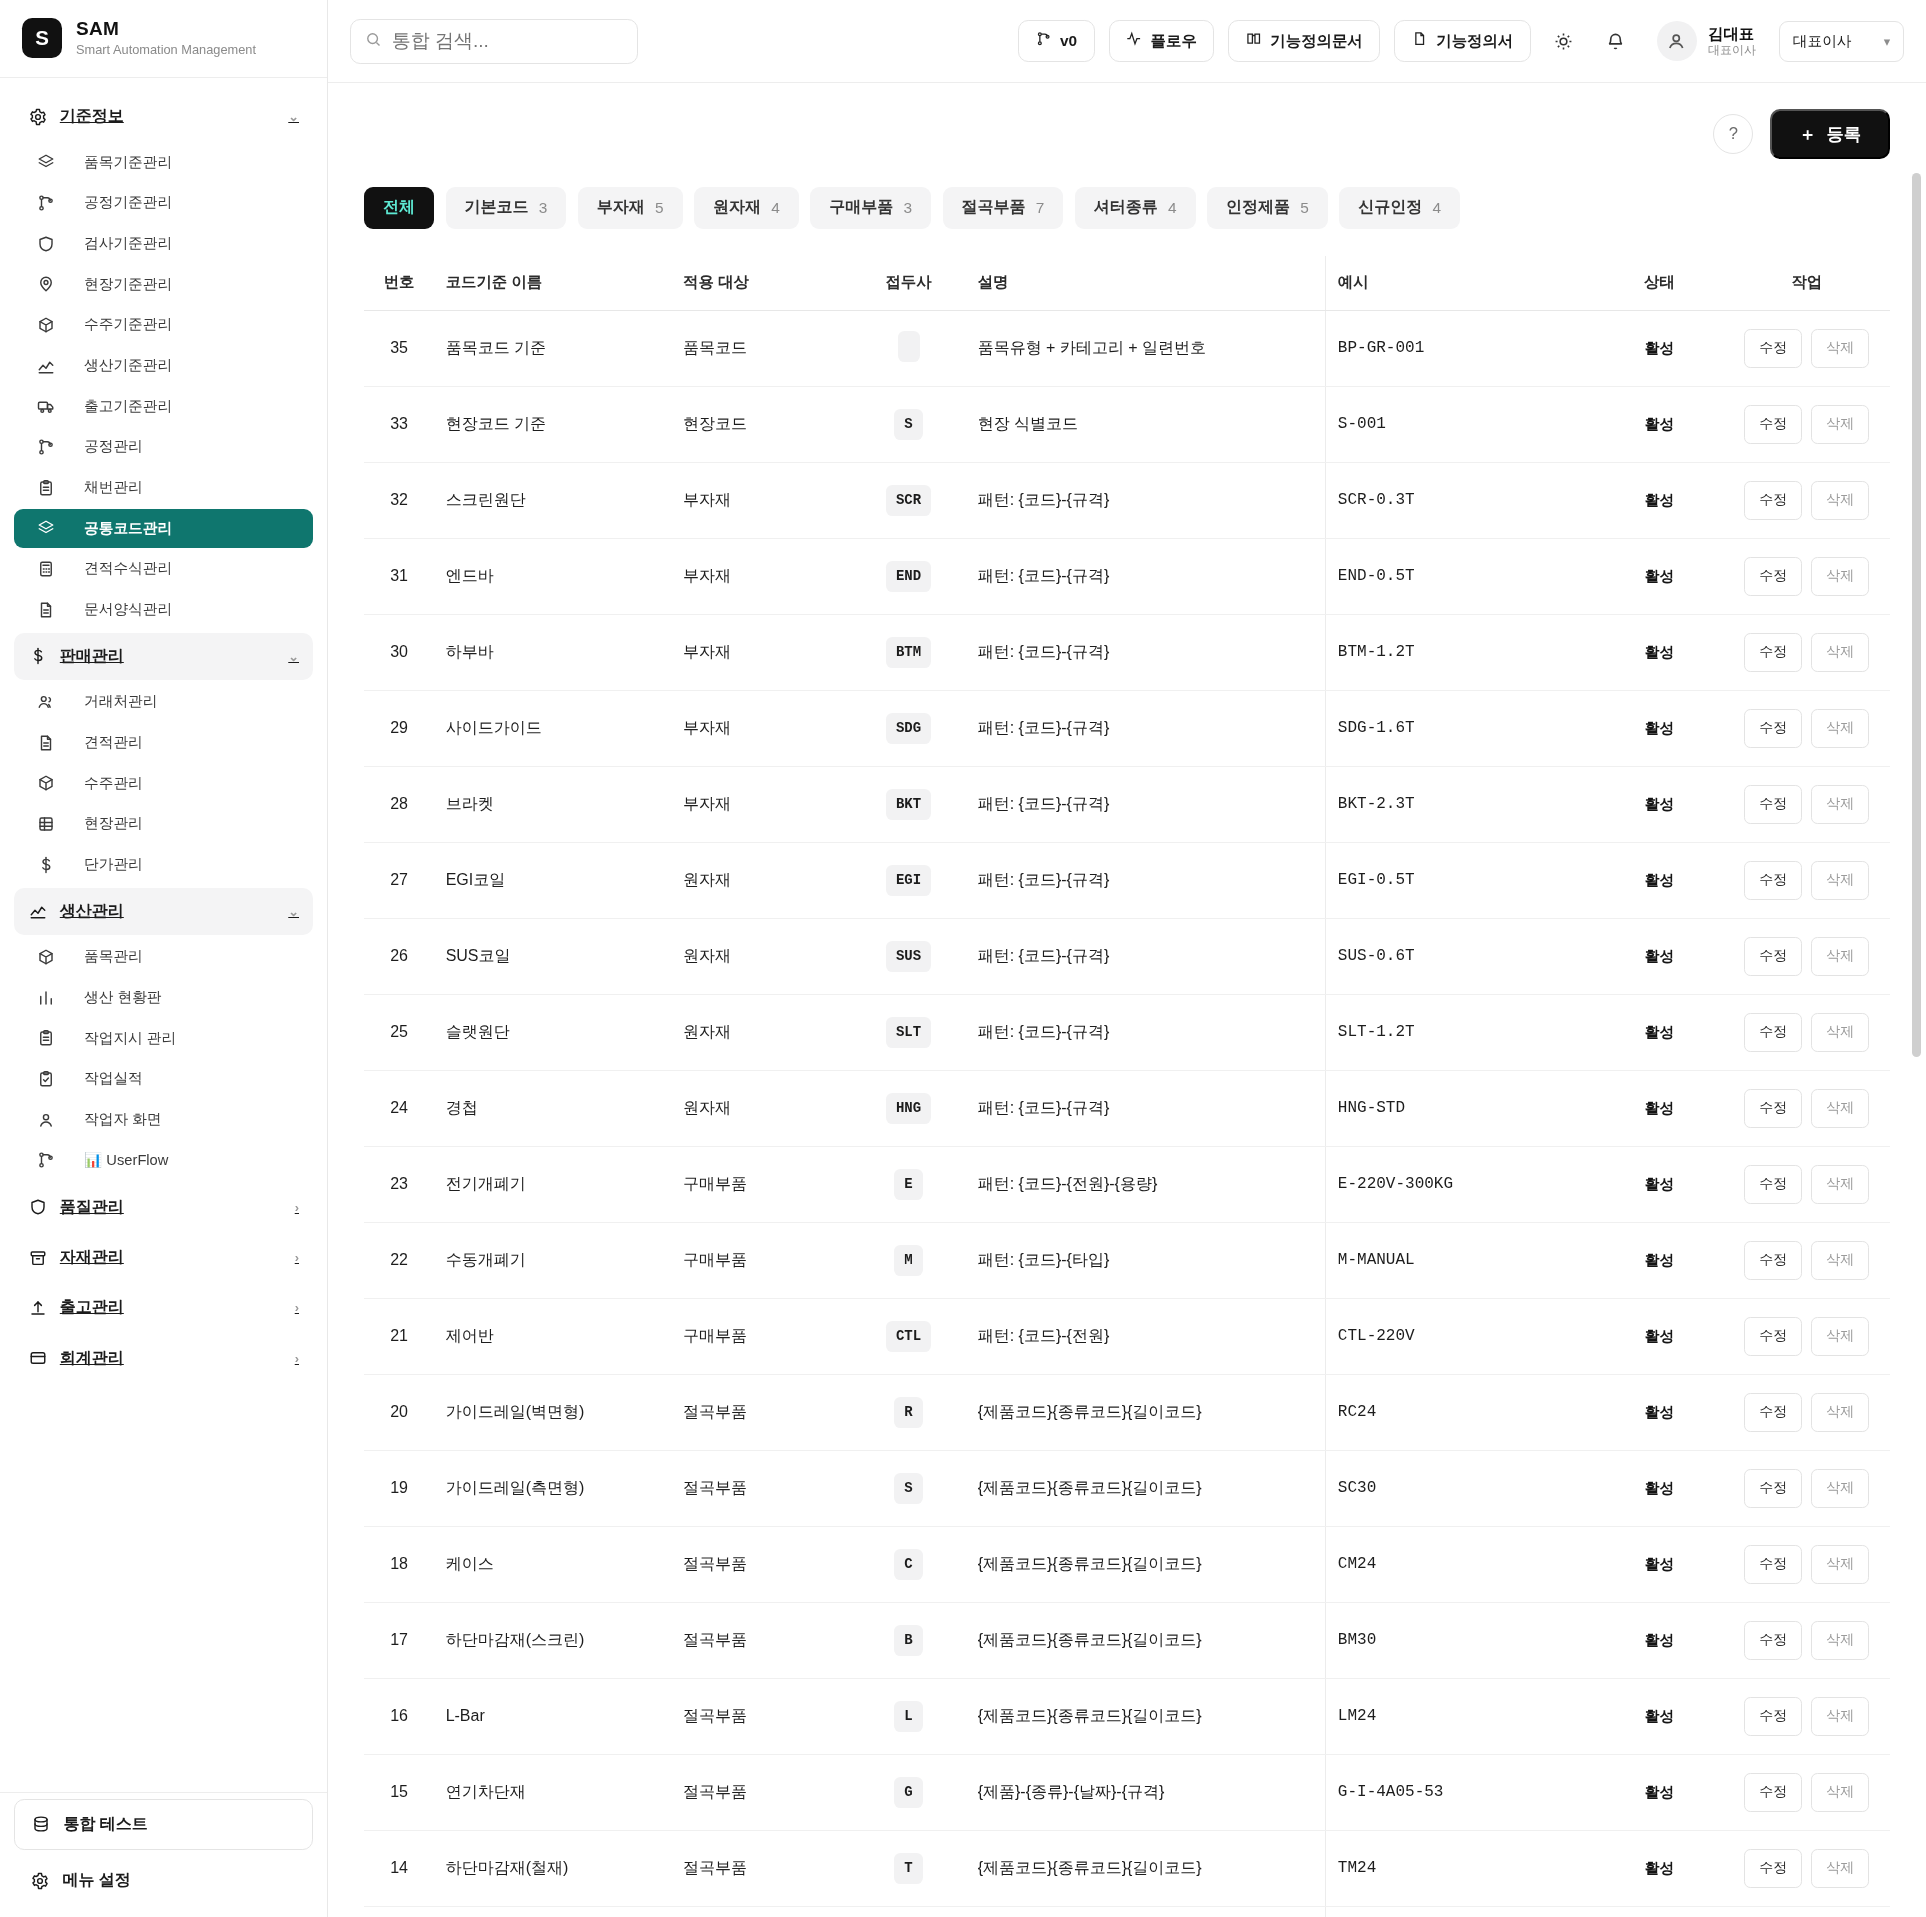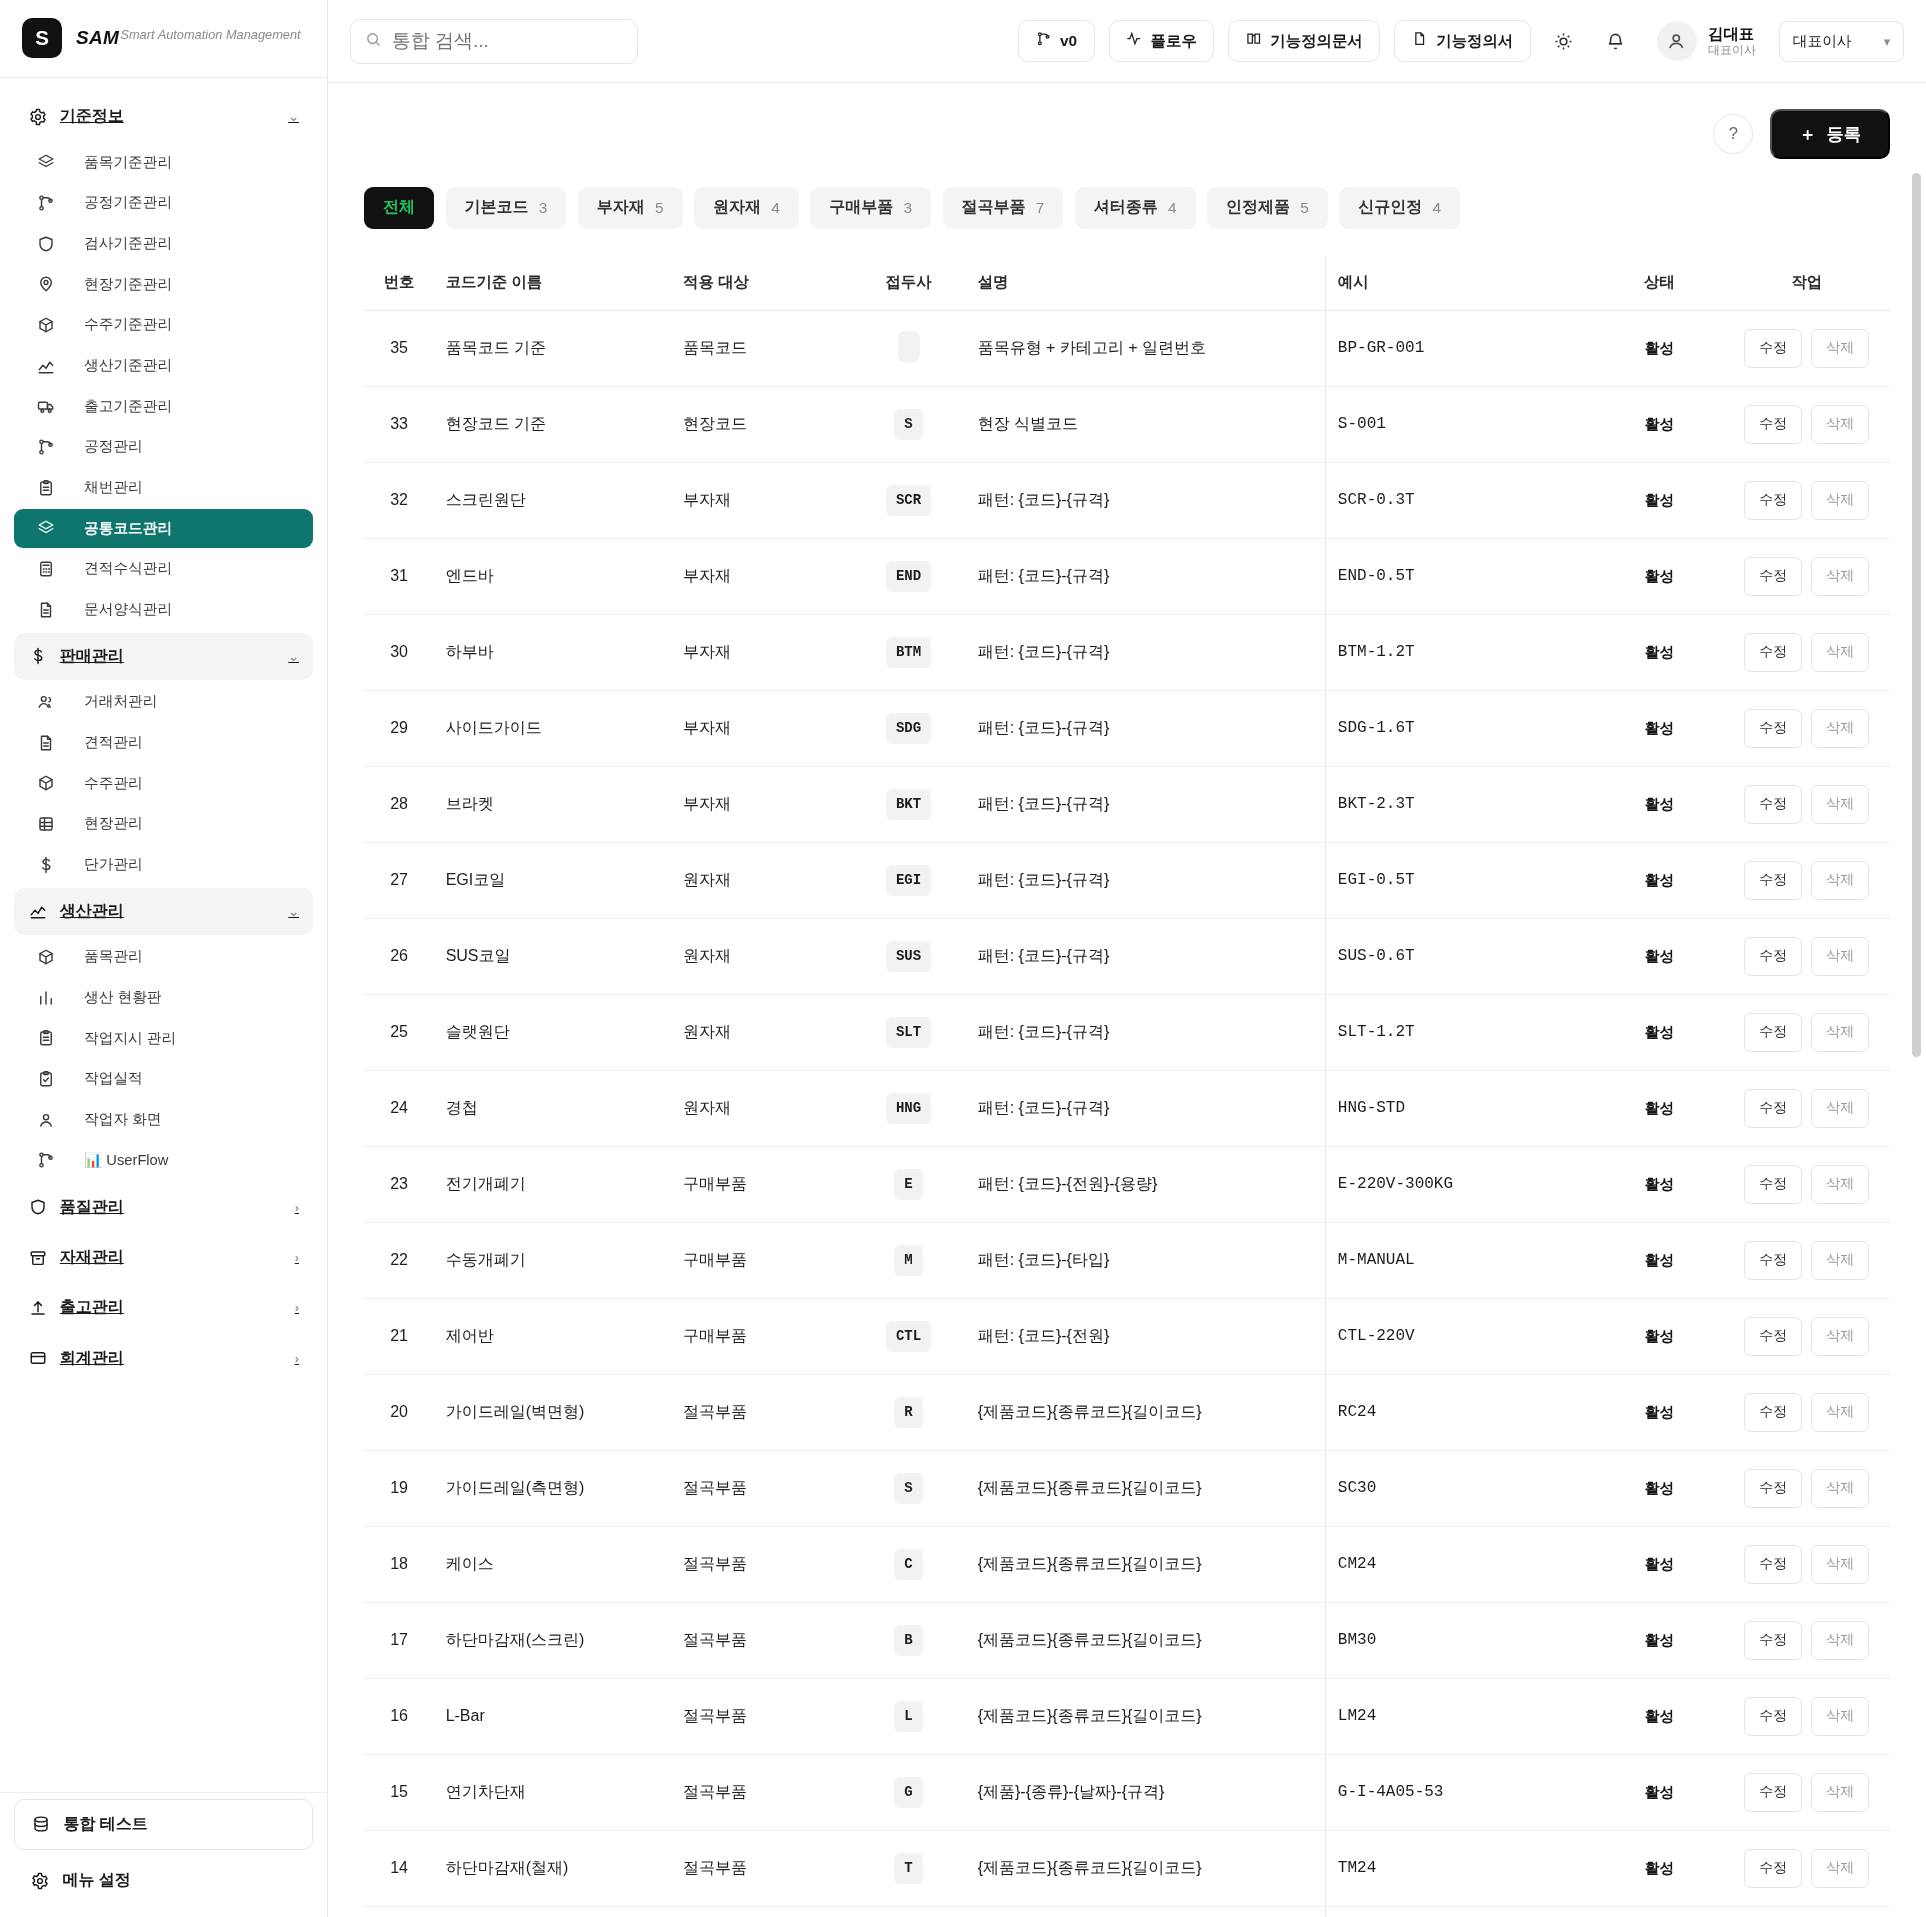--- a/index.html
+++ b/index.html
@@ -28,21 +28,21 @@
     display: flex; align-items: center; gap: 14px;
     padding: 18px 22px 19px 22px;
     border-bottom: 1.3px solid #ededed;
   }
   .brand-logo {
     width: 40px; height: 40px; border-radius: 10.2px;
     background: #111111; color: #ffffff;
     display: flex; align-items: center; justify-content: center;
     font-size: 20.5px; font-weight: bold;
   }
-  .brand-text { display: flex; gap: 1.3px; font-style: italic; }
+  .brand-text { display: flex; flex-direction: column; gap: 1.3px; }
   .brand-title { font-size: 19px; font-weight: bold; letter-spacing: 0.3px; }
   .brand-sub { font-size: 12.8px; color: #8a8a8a; line-height: 1.25; }
 
   .nav { flex: 1; overflow: hidden; padding: 11.5px 0 0 0; }
   .nav-group-header {
     display: flex; align-items: center; gap: 12.8px;
     margin: 3.8px 14px 2.6px 14px;
     padding: 12.8px 14px;
     border-radius: 10.2px;
     font-size: 16px; font-weight: bold; color: #1b1b1b; text-decoration: underline;
@@ -138,21 +138,21 @@
     font-size: 17.3px; font-weight: bold;
   }
 
   .tabs { display: flex; align-items: center; gap: 11.5px; margin-bottom: 27px; flex-wrap: nowrap; }
   .tab {
     height: 42px; padding: 0 19px; border-radius: 9px;
     display: inline-flex; align-items: center; gap: 10.2px;
     font-size: 16px; font-weight: bold; color: #333333;
     background: #f4f4f5; white-space: nowrap;
   }
-  .tab.active { background: #111111; color: #22c55e; }
+  .tab.active { background: #111111; color: #5eead4; }
   .tab .cnt { font-size: 15.4px; color: #8b8b8b; font-weight: normal; }
 
   table.grid { width: 100%; border-collapse: collapse; table-layout: fixed; }
   table.grid thead th {
     font-size: 15.4px; font-weight: bold; color: #2b2b2b;
     padding: 16.6px 11.5px; text-align: left;
     border-bottom: 1.3px solid #e7e7e7;
   }
   table.grid tbody td {
     font-size: 16px; color: #1d1d1d;

